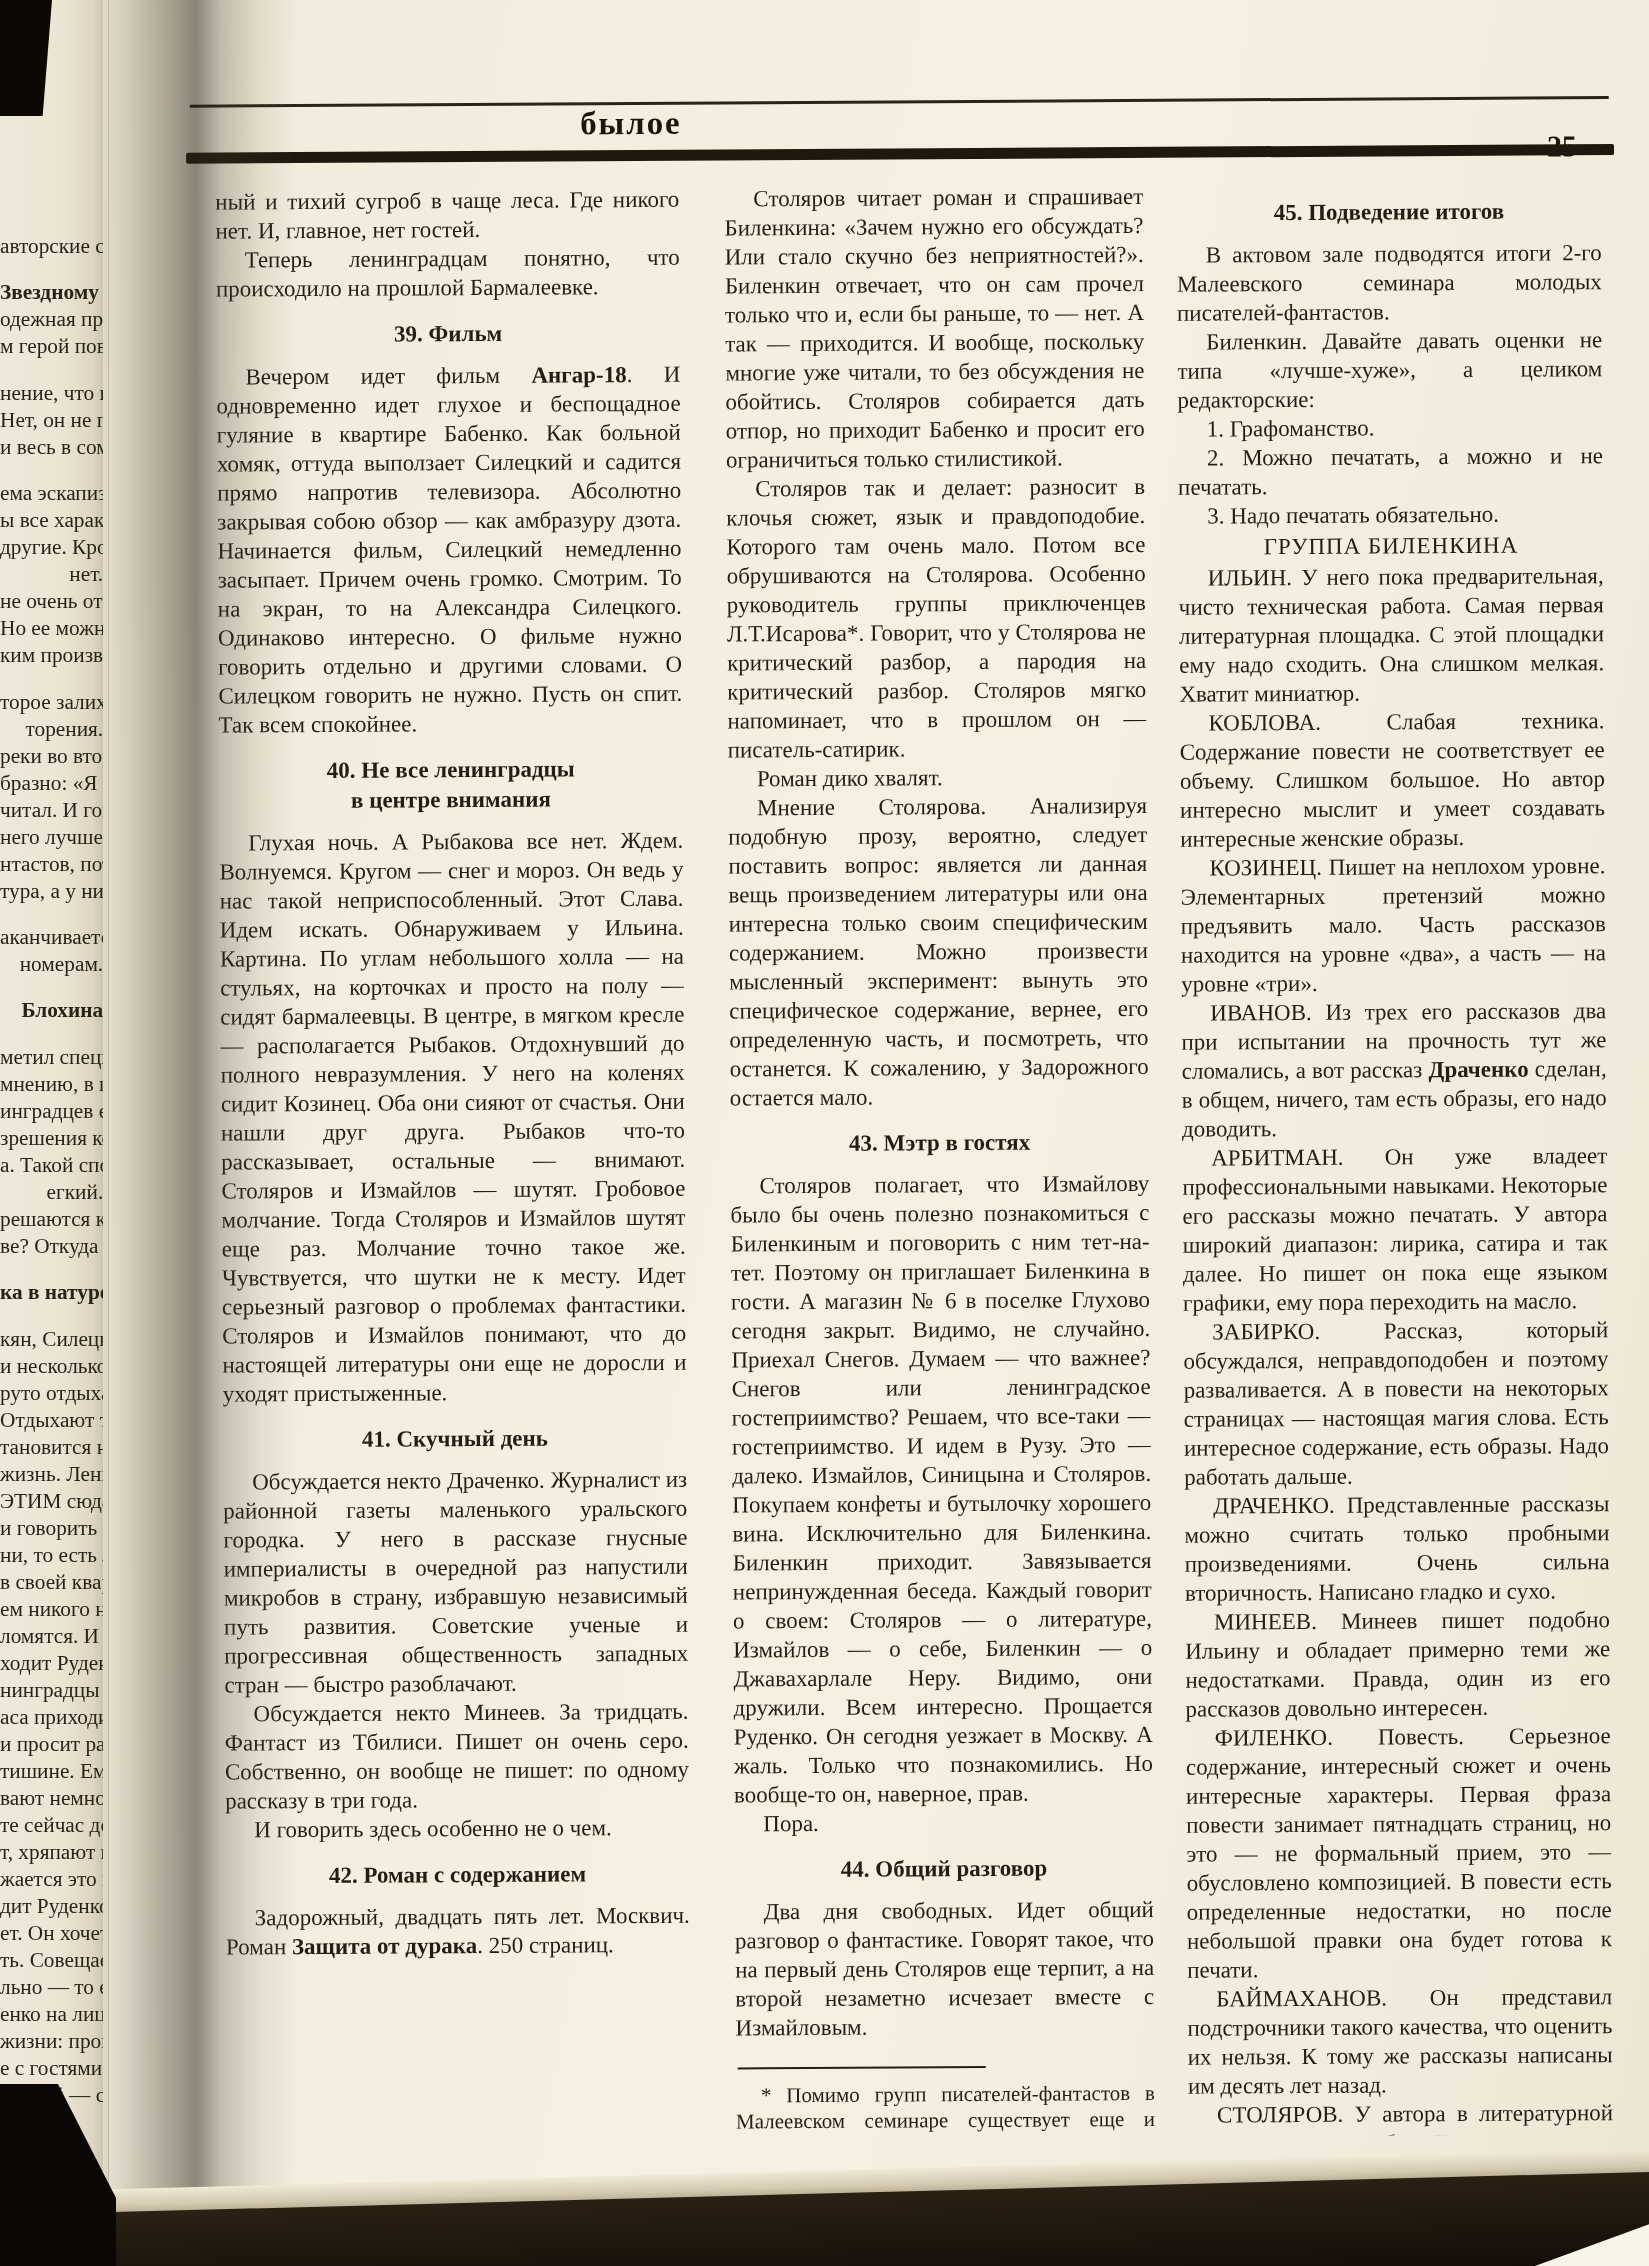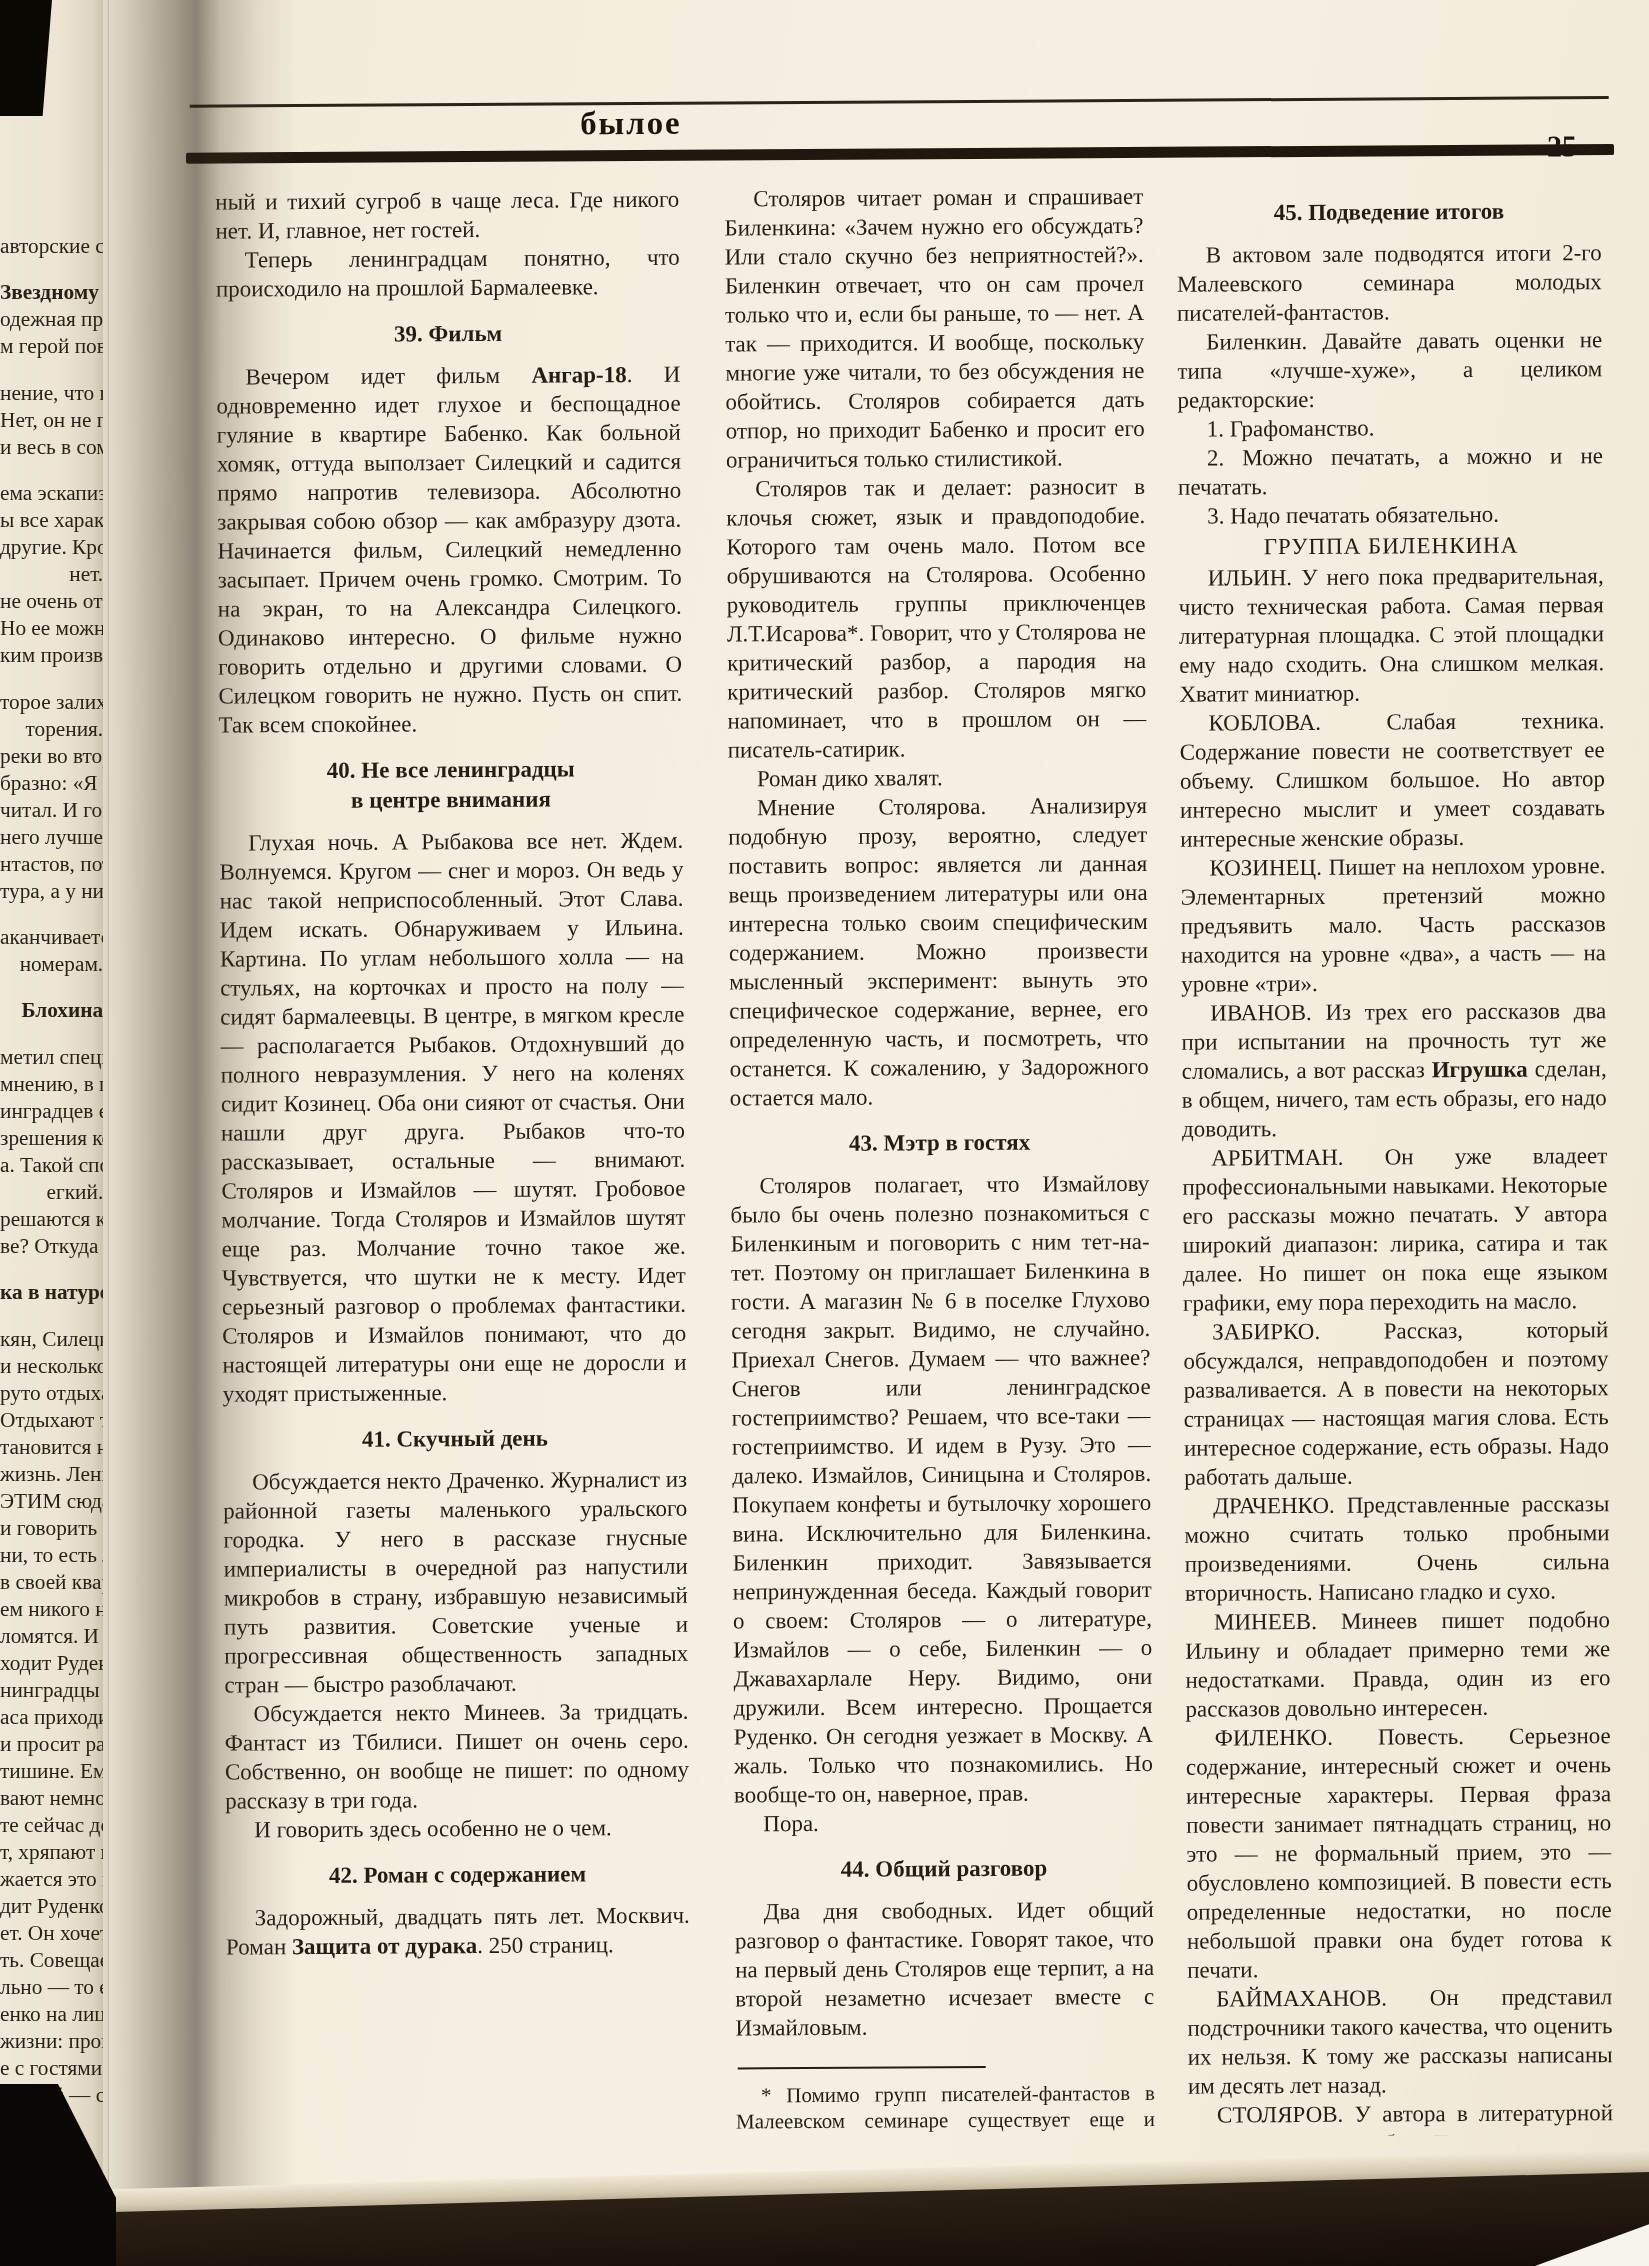--- a/index.html
+++ b/index.html
@@ -166,21 +166,21 @@
         <div class="heading">45. Подведение итогов</div>
         <div class="para ind">В актовом зале подводятся итоги 2-го Малеевского семинара молодых писателей-фантастов.</div>
         <div class="para ind">Биленкин. Давайте давать оценки не типа «лучше-хуже», а целиком редакторские:</div>
         <div class="para ind">1. Графоманство.</div>
         <div class="para ind">2. Можно печатать, а можно и не печатать.</div>
         <div class="para ind">3. Надо печатать обязательно.</div>
         <div class="group-label">ГРУППА БИЛЕНКИНА</div>
         <div class="para ind">ИЛЬИН. У него пока предварительная, чисто техническая работа. Самая первая литературная площадка. С этой площадки ему надо сходить. Она слишком мелкая. Хватит миниатюр.</div>
         <div class="para ind">КОБЛОВА. Слабая техника. Содержание повести не соответствует ее объему. Слишком большое. Но автор интересно мыслит и умеет создавать интересные женские образы.</div>
         <div class="para ind">КОЗИНЕЦ. Пишет на неплохом уровне. Элементарных претензий можно предъявить мало. Часть рассказов находится на уровне «два», а часть — на уровне «три».</div>
-        <div class="para ind">ИВАНОВ. Из трех его рассказов два при испытании на прочность тут же сломались, а вот рассказ <b>Игрушка</b> сделан, в общем, ничего, там есть образы, его надо доводить.</div>
+        <div class="para ind">ИВАНОВ. Из трех его рассказов два при испытании на прочность тут же сломались, а вот рассказ <b>Драченко</b> сделан, в общем, ничего, там есть образы, его надо доводить.</div>
         <div class="para ind">АРБИТМАН. Он уже владеет профессиональными навыками. Некоторые его рассказы можно печатать. У автора широкий диапазон: лирика, сатира и так далее. Но пишет он пока еще языком графики, ему пора переходить на масло.</div>
         <div class="para ind">ЗАБИРКО. Рассказ, который обсуждался, неправдоподобен и поэтому разваливается. А в повести на некоторых страницах — настоящая магия слова. Есть интересное содержание, есть образы. Надо работать дальше.</div>
         <div class="para ind">ДРАЧЕНКО. Представленные рассказы можно считать только пробными произведениями. Очень сильна вторичность. Написано гладко и сухо.</div>
         <div class="para ind">МИНЕЕВ. Минеев пишет подобно Ильину и обладает примерно теми же недостатками. Правда, один из его рассказов довольно интересен.</div>
         <div class="para ind">ФИЛЕНКО. Повесть. Серьезное содержание, интересный сюжет и очень интересные характеры. Первая фраза повести занимает пятнадцать страниц, но это — не формальный прием, это — обусловлено композицией. В повести есть определенные недостатки, но после небольшой правки она будет готова к печати.</div>
         <div class="para ind">БАЙМАХАНОВ. Он представил подстрочники такого качества, что оценить их нельзя. К тому же рассказы написаны им десять лет назад.</div>
         <div class="para ind">СТОЛЯРОВ. У автора в литературной технике много ошибок. Повесть написана под отсветом Аркадия и Бориса Стругацких. Некоторые рассказы при испытании на прочность ло-</div>
       </div>
   </div>
 

